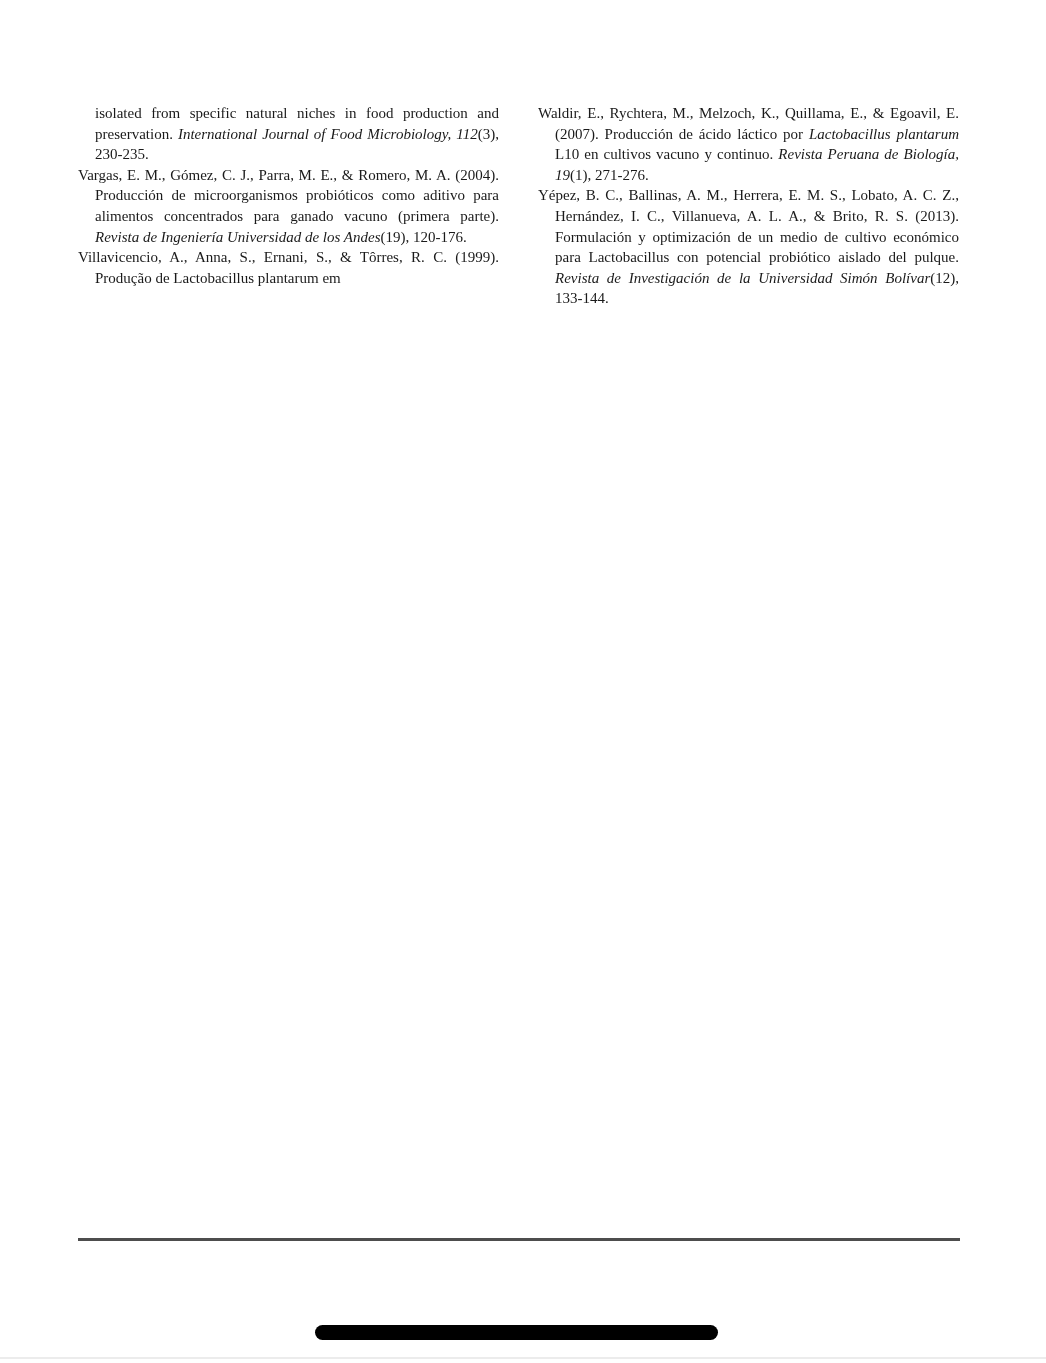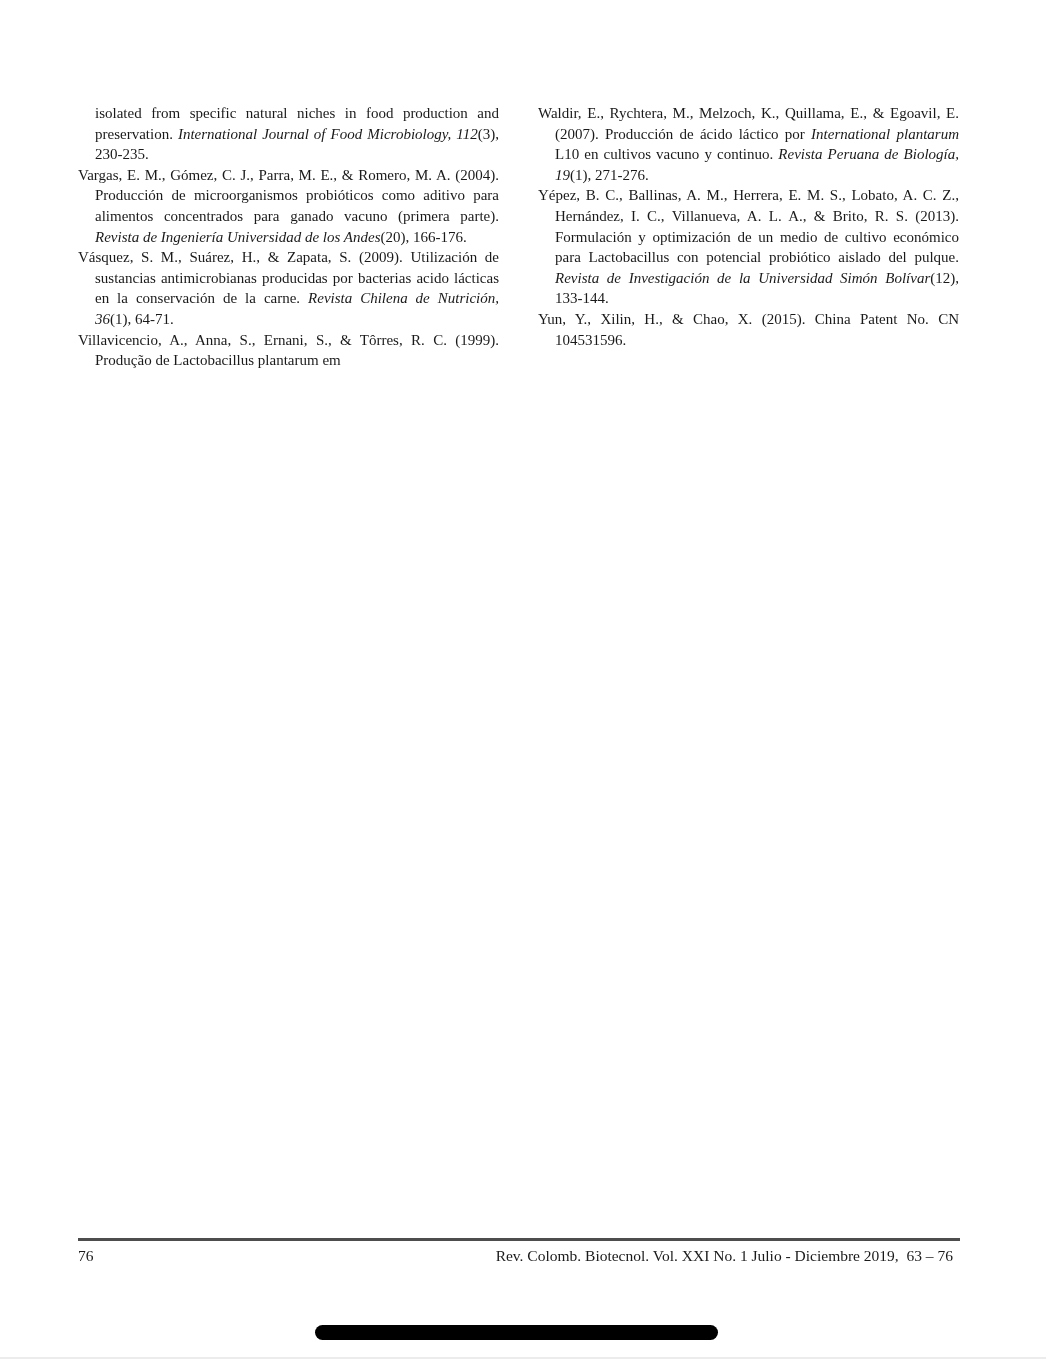--- a/index.html
+++ b/index.html
@@ -77,35 +77,29 @@
   }
 </style>
 </head>
 <body>
 
 <div class="page">
 
   <div class="columns">
     <div class="column">
         <p class="ref continuation"><span>isolated from specific natural niches in food production and preservation. </span><span class="it">International Journal of Food Microbiology, 112</span><span>(3), 230-235.</span></p>
-        <p class="ref"><span>Vargas, E. M., Gómez, C. J., Parra, M. E., &amp; Romero, M. A. (2004). Producción de microorganismos probióticos como aditivo para alimentos concentrados para ganado vacuno (primera parte). </span><span class="it">Revista de Ingeniería Universidad de los Andes</span><span>(20), 166-176.</span></p>
-        <p class="ref"><span>Vásquez, S. M., Suárez, H., &amp; Zapata, S. (2009). Utilización de sustancias antimicrobianas producidas por bacterias acido lácticas en la conservación de la carne. </span><span class="it">Revista Chilena de Nutrición, 36</span><span>(1), 64-71.</span></p>
+        <p class="ref"><span>Vargas, E. M., Gómez, C. J., Parra, M. E., &amp; Romero, M. A. (2004). Producción de microorganismos probióticos como aditivo para alimentos concentrados para ganado vacuno (primera parte). </span><span class="it">Revista de Ingeniería Universidad de los Andes</span><span>(19), 120-176.</span></p>
         <p class="ref"><span>Villavicencio, A., Anna, S., Ernani, S., &amp; Tôrres, R. C. (1999). Produção de Lactobacillus plantarum em</span></p>
       </div>
     <div class="column">
-        <p class="ref"><span>Waldir, E., Rychtera, M., Melzoch, K., Quillama, E., &amp; Egoavil, E. (2007). Producción de ácido láctico por </span><span class="it">International plantarum</span><span> L10 en cultivos vacuno y continuo. </span><span class="it">Revista Peruana de Biología, 19</span><span>(1), 271-276.</span></p>
+        <p class="ref"><span>Waldir, E., Rychtera, M., Melzoch, K., Quillama, E., &amp; Egoavil, E. (2007). Producción de ácido láctico por </span><span class="it">Lactobacillus plantarum</span><span> L10 en cultivos vacuno y continuo. </span><span class="it">Revista Peruana de Biología, 19</span><span>(1), 271-276.</span></p>
         <p class="ref"><span>Yépez, B. C., Ballinas, A. M., Herrera, E. M. S., Lobato, A. C. Z., Hernández, I. C., Villanueva, A. L. A., &amp; Brito, R. S. (2013). Formulación y optimización de un medio de cultivo económico para Lactobacillus con potencial probiótico aislado del pulque. </span><span class="it">Revista de Investigación de la Universidad Simón Bolívar</span><span>(12), 133-144.</span></p>
-        <p class="ref"><span>Yun, Y., Xilin, H., &amp; Chao, X. (2015). China Patent No. CN 104531596.</span></p>
       </div>
   </div>
 
   <div class="footer-rule"></div>
 
-  <div class="footer">
-    <span class="pagenum">76</span>
-    <span class="journal">Rev. Colomb. Biotecnol. Vol. XXI No. 1 Julio - Diciembre 2019,  63 – 76</span>
-  </div>
 
   <div class="bottom-hairline"></div>
 
   <div class="home-indicator"></div>
 
 </div>
 
 </body></html>

